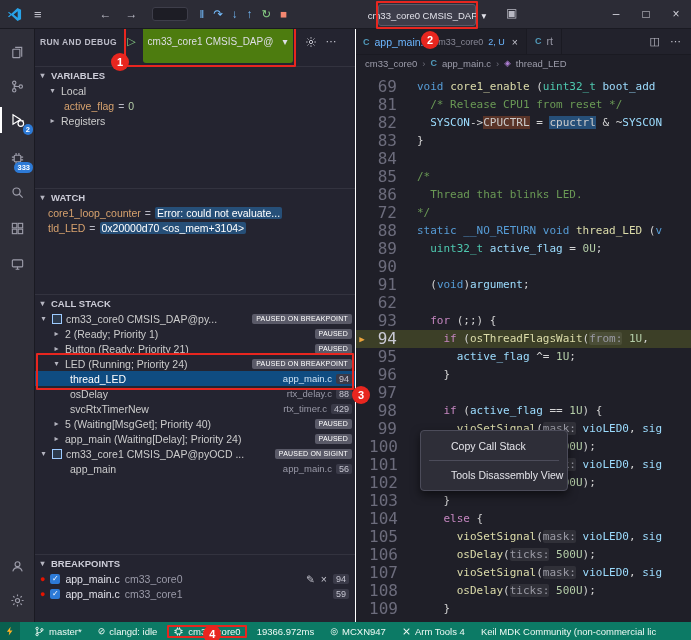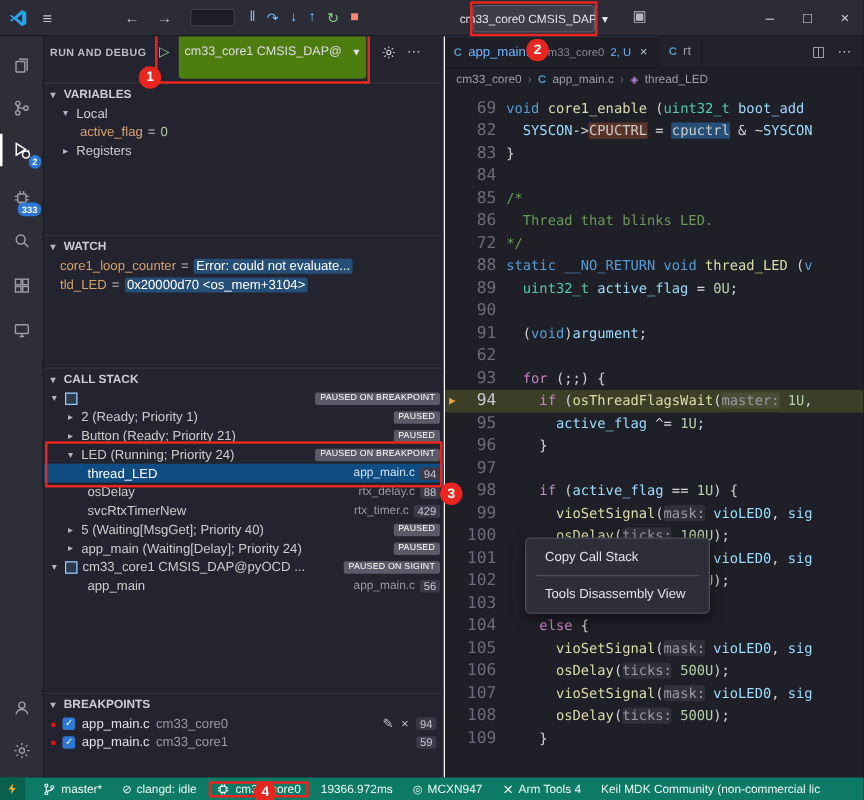--- a/index.html
+++ b/index.html
@@ -94,34 +94,34 @@
   .breadcrumb{height:16px;display:flex;align-items:center;gap:5px;padding-left:10px;
               font-size:9.5px;color:#9d9dab}
   .bc-sep{color:#6d6d7a}
   .bc-sym{color:#b180d7;font-size:8.5px}
 
   .code{position:absolute;top:50px;left:0;right:0;bottom:0;font-family:"DejaVu Sans Mono",monospace;
         font-size:11px;line-height:18px;overflow:hidden}
   .code-line{display:flex;height:18px;white-space:pre;align-items:center}
   .code-line.current{background:#3c3f27}
   .glyph{width:14px;text-align:center;color:#eba33c;font-size:9px;flex:none}
-  .lnum{width:28px;text-align:right;color:#6c6c7c;font-size:13px;flex:none}
+  .lnum{width:28px;text-align:right;color:#6c6c7c;font-size:16px;flex:none}
   .current .lnum{color:#c9c9d4}
-  .lcontent{margin-left:8px;overflow:hidden;flex:1}
+  .lcontent{margin-left:20px;overflow:hidden;flex:1}
   .tok-kw{color:#569cd6}.tok-ctrl{color:#c586c0}.tok-type{color:#4ec9b0}.tok-fn{color:#dcdcaa}
   .tok-var{color:#9cdcfe}.tok-num{color:#b5cea8}.tok-cmt{color:#6a9955}.tok-op,.tok-txt{color:#d4d4d4}
   .tok-macro{color:#569cd6}
   .tok-hint{color:#9a9aa4;background:rgba(255,255,255,.08);border-radius:2px}
   .tok-hl{background:#264f78}.tok-hlr{background:#5a3428}
 
   
   .ctxmenu{position:absolute;left:420px;top:430px;width:146px;background:#2e2e38;
            border:1px solid #4c4c5a;border-radius:4px;box-shadow:0 4px 10px rgba(0,0,0,.55);
            padding:4px 0;z-index:30;font-size:10.5px;color:#e4e4ea}
-  .ctxmenu .mi{height:22px;display:flex;align-items:center;padding-left:15px;white-space:nowrap}
+  .ctxmenu .mi{height:22px;display:flex;align-items:center;padding-left:30px;white-space:nowrap}
   .ctxmenu .sep{height:1px;background:#4c4c5a;margin:3px 8px}
 
   
   .statusbar{position:absolute;left:0;right:0;bottom:0;height:18px;background:#0c7a65;display:flex;
              align-items:center;font-size:9.5px;color:#eefaf5;gap:12px;padding-right:4px;
              overflow:hidden;z-index:5}
   .st-remote{width:20px;height:18px;background:#09604f;display:flex;align-items:center;
              justify-content:center;color:#ffb224;flex:none}
   .st-item{display:flex;align-items:center;gap:4px;white-space:nowrap;position:relative;padding:0 2px;flex:none}
   .st-icon{display:flex;align-items:center;font-size:9px}
@@ -300,20 +300,21 @@
 
     <div class="sec sec-cs">
       <div class="sec-h">
         <span class="chev">▾</span>
         <span>CALL STACK</span>
       </div>
       <div>
           <div class="cs-row session">
             <span class="chev">▾</span>
             <span class="cs-sess-icon"></span>
+            <span class="cs-label">cm33_core0 CMSIS_DAP@py...</span>
             <span class="cs-badge">PAUSED ON BREAKPOINT</span>
           </div>
           <div class="cs-row thread">
             <span class="chev">▸</span>
             <span class="cs-label">2 (Ready; Priority 1)</span>
             <span class="cs-badge">PAUSED</span>
           </div>
           <div class="cs-row thread">
             <span class="chev">▸</span>
             <span class="cs-label">Button (Ready; Priority 21)</span>
@@ -415,33 +416,34 @@
       <span>cm33_core0</span>
       <span class="bc-sep">›</span>
       <span class="ficon">C</span>
       <span>app_main.c</span>
       <span class="bc-sep">›</span>
       <span class="bc-sym">◈</span>
       <span>thread_LED</span>
     </div>
     <div class="code">
         <div class="code-line"><span class="glyph"></span><span class="lnum">69</span><span class="lcontent"><span class="tok-kw">void </span><span class="tok-fn">core1_enable</span><span class="tok-txt"> (</span><span class="tok-type">uint32_t</span><span class="tok-txt"> </span><span class="tok-var">boot_add</span></span></div>
+        <div class="code-line"><span class="glyph"></span><span class="lnum">81</span><span class="lcontent"><span class="tok-cmt">  /* Release CPU1 from reset */</span></span></div>
         <div class="code-line"><span class="glyph"></span><span class="lnum">82</span><span class="lcontent"><span class="tok-txt">  </span><span class="tok-var">SYSCON</span><span class="tok-op">-&gt;</span><span class="tok-hlr">CPUCTRL</span><span class="tok-op"> = </span><span class="tok-hl">cpuctrl</span><span class="tok-op"> &amp; ~</span><span class="tok-var">SYSCON</span></span></div>
         <div class="code-line"><span class="glyph"></span><span class="lnum">83</span><span class="lcontent"><span class="tok-txt">}</span></span></div>
         <div class="code-line"><span class="glyph"></span><span class="lnum">84</span><span class="lcontent"></span></div>
         <div class="code-line"><span class="glyph"></span><span class="lnum">85</span><span class="lcontent"><span class="tok-cmt">/*</span></span></div>
         <div class="code-line"><span class="glyph"></span><span class="lnum">86</span><span class="lcontent"><span class="tok-cmt">  Thread that blinks LED.</span></span></div>
         <div class="code-line"><span class="glyph"></span><span class="lnum">72</span><span class="lcontent"><span class="tok-cmt">*/</span></span></div>
         <div class="code-line"><span class="glyph"></span><span class="lnum">88</span><span class="lcontent"><span class="tok-kw">static </span><span class="tok-macro">__NO_RETURN</span><span class="tok-kw"> void </span><span class="tok-fn">thread_LED</span><span class="tok-txt"> (</span><span class="tok-kw">v</span></span></div>
         <div class="code-line"><span class="glyph"></span><span class="lnum">89</span><span class="lcontent"><span class="tok-txt">  </span><span class="tok-type">uint32_t</span><span class="tok-txt"> </span><span class="tok-var">active_flag</span><span class="tok-op"> = </span><span class="tok-num">0U</span><span class="tok-txt">;</span></span></div>
         <div class="code-line"><span class="glyph"></span><span class="lnum">90</span><span class="lcontent"></span></div>
         <div class="code-line"><span class="glyph"></span><span class="lnum">91</span><span class="lcontent"><span class="tok-txt">  (</span><span class="tok-kw">void</span><span class="tok-txt">)</span><span class="tok-var">argument</span><span class="tok-txt">;</span></span></div>
         <div class="code-line"><span class="glyph"></span><span class="lnum">62</span><span class="lcontent"></span></div>
         <div class="code-line"><span class="glyph"></span><span class="lnum">93</span><span class="lcontent"><span class="tok-ctrl">  for</span><span class="tok-txt"> (;;) {</span></span></div>
-        <div class="code-line current"><span class="glyph">▶</span><span class="lnum">94</span><span class="lcontent"><span class="tok-ctrl">    if</span><span class="tok-txt"> (</span><span class="tok-fn">osThreadFlagsWait</span><span class="tok-txt">(</span><span class="tok-hint">master:</span><span class="tok-txt"> </span><span class="tok-num">1U</span><span class="tok-txt">,</span></span></div>
+        <div class="code-line current"><span class="glyph">▶</span><span class="lnum">94</span><span class="lcontent"><span class="tok-ctrl">    if</span><span class="tok-txt"> (</span><span class="tok-fn">osThreadFlagsWait</span><span class="tok-txt">(</span><span class="tok-hint">from:</span><span class="tok-txt"> </span><span class="tok-num">1U</span><span class="tok-txt">,</span></span></div>
         <div class="code-line"><span class="glyph"></span><span class="lnum">95</span><span class="lcontent"><span class="tok-txt">      </span><span class="tok-var">active_flag</span><span class="tok-op"> ^= </span><span class="tok-num">1U</span><span class="tok-txt">;</span></span></div>
         <div class="code-line"><span class="glyph"></span><span class="lnum">96</span><span class="lcontent"><span class="tok-txt">    }</span></span></div>
         <div class="code-line"><span class="glyph"></span><span class="lnum">97</span><span class="lcontent"></span></div>
         <div class="code-line"><span class="glyph"></span><span class="lnum">98</span><span class="lcontent"><span class="tok-ctrl">    if</span><span class="tok-txt"> (</span><span class="tok-var">active_flag</span><span class="tok-op"> == </span><span class="tok-num">1U</span><span class="tok-txt">) {</span></span></div>
         <div class="code-line"><span class="glyph"></span><span class="lnum">99</span><span class="lcontent"><span class="tok-txt">      </span><span class="tok-fn">vioSetSignal</span><span class="tok-txt">(</span><span class="tok-hint">mask:</span><span class="tok-txt"> </span><span class="tok-var">vioLED0</span><span class="tok-txt">, </span><span class="tok-var">sig</span></span></div>
         <div class="code-line"><span class="glyph"></span><span class="lnum">100</span><span class="lcontent"><span class="tok-txt">      </span><span class="tok-fn">osDelay</span><span class="tok-txt">(</span><span class="tok-hint">ticks:</span><span class="tok-txt"> </span><span class="tok-num">100U</span><span class="tok-txt">);</span></span></div>
         <div class="code-line"><span class="glyph"></span><span class="lnum">101</span><span class="lcontent"><span class="tok-txt">      </span><span class="tok-fn">vioSetSignal</span><span class="tok-txt">(</span><span class="tok-hint">mask:</span><span class="tok-txt"> </span><span class="tok-var">vioLED0</span><span class="tok-txt">, </span><span class="tok-var">sig</span></span></div>
         <div class="code-line"><span class="glyph"></span><span class="lnum">102</span><span class="lcontent"><span class="tok-txt">      </span><span class="tok-fn">osDelay</span><span class="tok-txt">(</span><span class="tok-hint">ticks:</span><span class="tok-txt"> </span><span class="tok-num">100U</span><span class="tok-txt">);</span></span></div>
         <div class="code-line"><span class="glyph"></span><span class="lnum">103</span><span class="lcontent"><span class="tok-txt">    }</span></span></div>
         <div class="code-line"><span class="glyph"></span><span class="lnum">104</span><span class="lcontent"><span class="tok-ctrl">    else</span><span class="tok-txt"> {</span></span></div>

